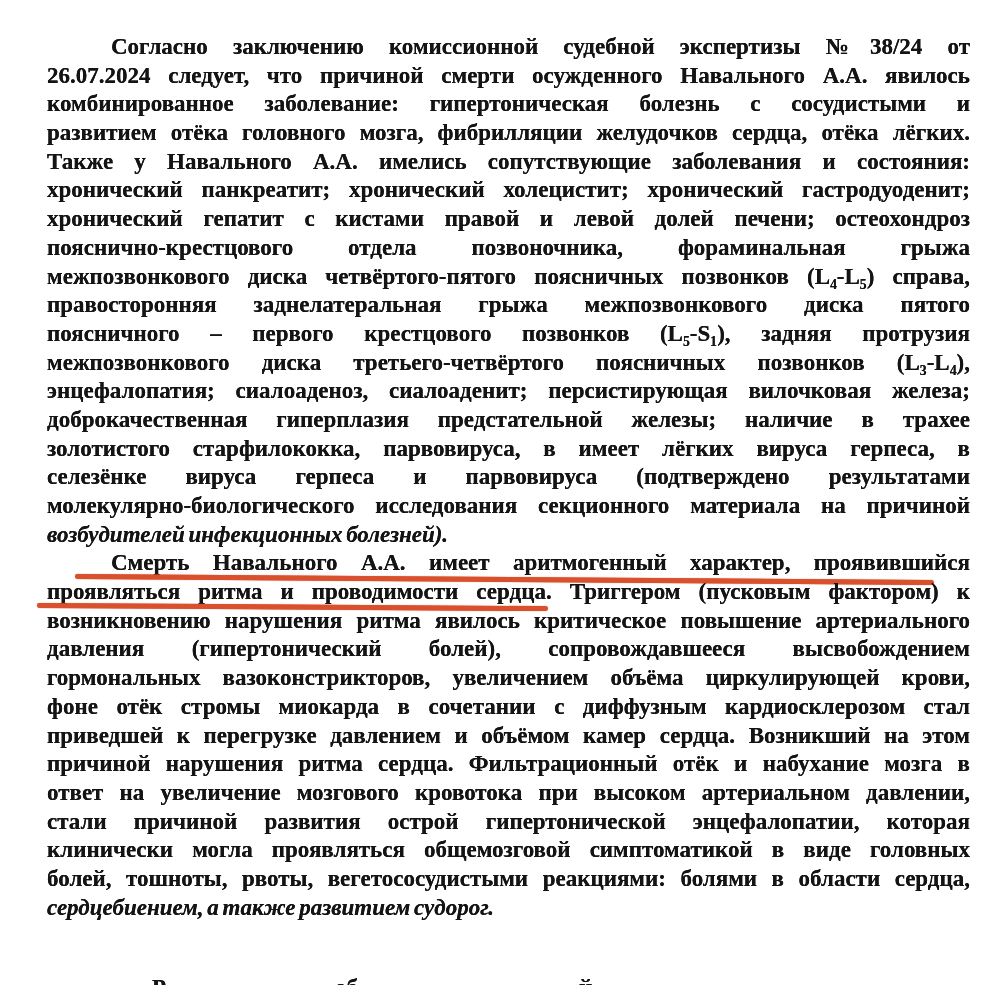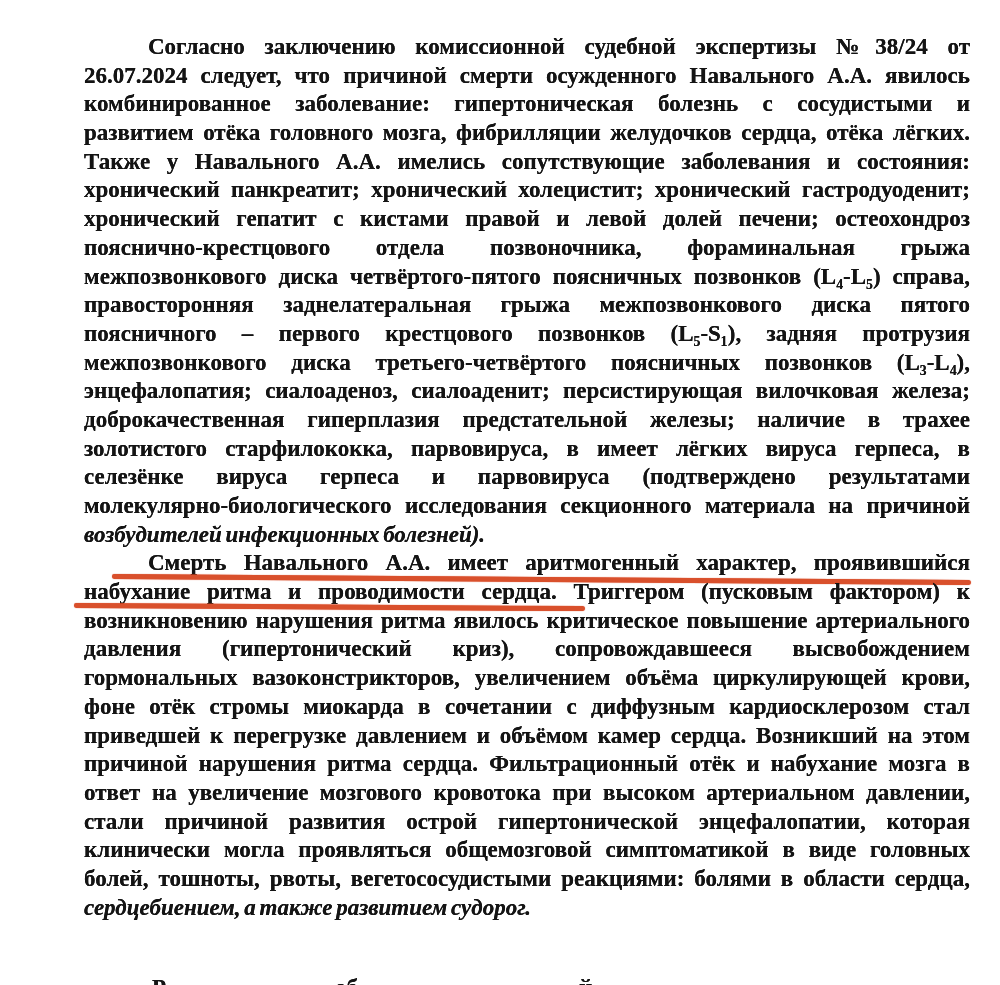--- a/index.html
+++ b/index.html
@@ -12,21 +12,21 @@
     height: 985px;
     overflow: hidden;
     position: relative;
   }
   .page {
     position: relative;
     width: 1000px;
     height: 985px;
     background: var(--page-bg, #ffffff);
     box-sizing: border-box;
-    padding: 33px 30px 0 84px;
+    padding: 33px 30px 0 47px;
     font-family: "Liberation Serif", "DejaVu Serif", serif;
     font-weight: bold;
     font-size: 23px;
     color: var(--text-color, #141414);
     text-shadow: 0 0 0.5px var(--text-color, #141414);
     word-spacing: -2px;
   }
   .paragraph {
     margin: 0;
     padding: 0;
@@ -87,23 +87,23 @@
       <div class="line"><span>межпозвонкового диска третьего-четвёртого поясничных позвонков (L₃-L₄),</span></div>
       <div class="line"><span>энцефалопатия; сиалоаденоз, сиалоаденит; персистирующая вилочковая железа;</span></div>
       <div class="line"><span>доброкачественная гиперплазия предстательной железы; наличие в трахее</span></div>
       <div class="line"><span>золотистого старфилококка, парвовируса, в имеет лёгких вируса герпеса, в</span></div>
       <div class="line"><span>селезёнке вируса герпеса и парвовируса (подтверждено результатами</span></div>
       <div class="line"><span>молекулярно-биологического исследования секционного материала на причиной</span></div>
       <div class="line last"><span>возбудителей инфекционных болезней).</span></div>
     </div>
     <div class="paragraph">
       <div class="line first"><span>Смерть Навального А.А. имеет аритмогенный характер, проявившийся</span><span class="red-underline" style="left: 28px; width: 859px; transform: rotate(0.4deg);"></span></div>
-      <div class="line"><span>набухание ритма и проводимости сердца. Триггером (пусковым фактором) к</span><span class="red-underline" style="left: -10px; width: 511px; transform: rotate(0.35deg);"></span></div>
+      <div class="line"><span>проявляться ритма и проводимости сердца. Триггером (пусковым фактором) к</span><span class="red-underline" style="left: -10px; width: 511px; transform: rotate(0.35deg);"></span></div>
       <div class="line"><span>возникновению нарушения ритма явилось критическое повышение артериального</span></div>
-      <div class="line"><span>давления (гипертонический криз), сопровождавшееся высвобождением</span></div>
+      <div class="line"><span>давления (гипертонический болей), сопровождавшееся высвобождением</span></div>
       <div class="line"><span>гормональных вазоконстрикторов, увеличением объёма циркулирующей крови,</span></div>
       <div class="line"><span>фоне отёк стромы миокарда в сочетании с диффузным кардиосклерозом стал</span></div>
       <div class="line"><span>приведшей к перегрузке давлением и объёмом камер сердца. Возникший на этом</span></div>
       <div class="line"><span>причиной нарушения ритма сердца. Фильтрационный отёк и набухание мозга в</span></div>
       <div class="line"><span>ответ на увеличение мозгового кровотока при высоком артериальном давлении,</span></div>
       <div class="line"><span>стали причиной развития острой гипертонической энцефалопатии, которая</span></div>
       <div class="line"><span>клинически могла проявляться общемозговой симптоматикой в виде головных</span></div>
       <div class="line"><span>болей, тошноты, рвоты, вегетососудистыми реакциями: болями в области сердца,</span></div>
       <div class="line last"><span>сердцебиением, а также развитием судорог.</span></div>
     </div>

